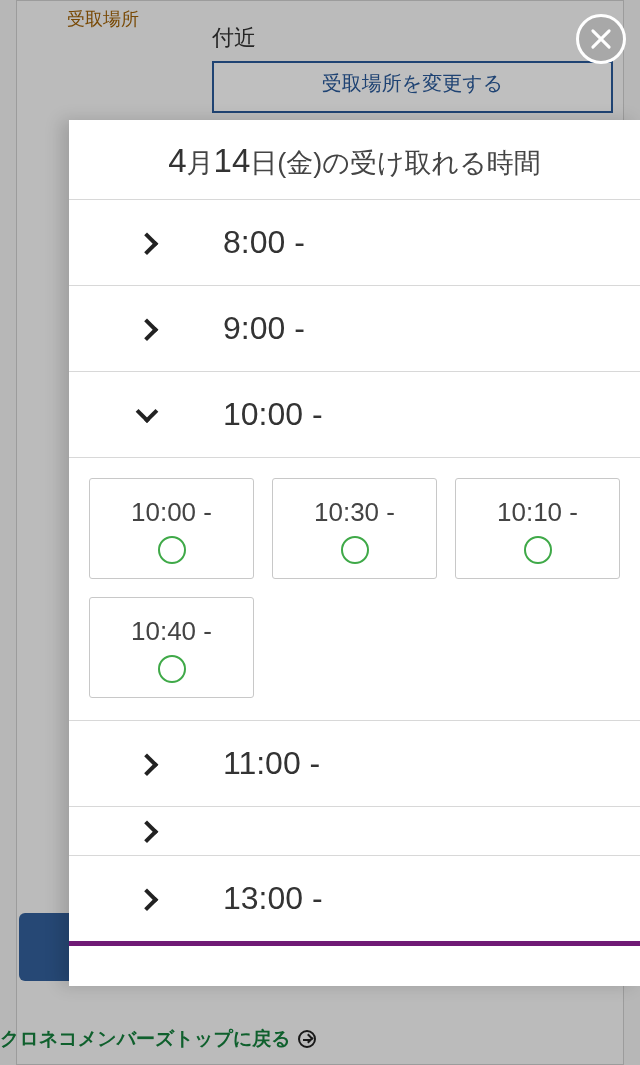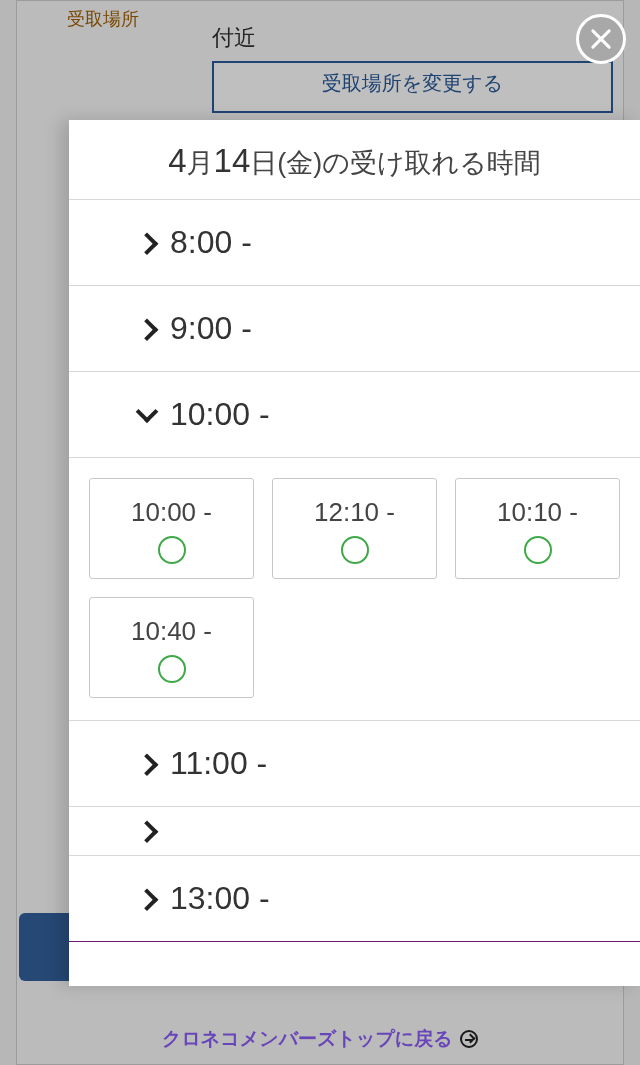--- a/index.html
+++ b/index.html
@@ -52,24 +52,23 @@
       left: 2px; right: 2px;
       top: 912px;
       height: 68px;
       background: #33619c;
       border-radius: 6px;
     }
     .bg-footer-link {
       position: absolute;
       left: 0; right: 0;
       top: 1026px;
-      text-align: center;
       font-weight: bold;
       font-size: 19px;
-      color: #8b5cf6;
+      color: #15803d;
     }
     .bg-footer-arrow {
       display: inline-block;
       width: 18px; height: 18px;
       border: 2px solid #222;
       border-radius: 50%;
       vertical-align: -3px;
       margin-left: 2px;
       position: relative;
     }
@@ -133,25 +132,25 @@
     .modal-title {
       text-align: center;
       font-size: 27px;
       color: #444;
       padding: 22px 0 18px;
       font-weight: 400;
     }
     .modal-title .big { font-size: 33px; color: #333; }
     .hour-row {
       border-top: 1px solid #d8d8d8;
-      padding: 24px 0 24px 47px;
+      padding: 24px 0 24px 100px;
       position: relative;
       cursor: pointer;
     }
-    .hour-row:last-child { border-bottom: 1px solid #701a75; }
+    .hour-row:last-child { border-bottom: 5px solid #701a75; }
     .chevron {
       position: absolute;
       left: 70px;
       top: 50%;
       transform: translateY(-52%);
       width: 14px; height: 14px;
     }
     .chevron::before {
       content: "";
       display: block;
@@ -226,21 +225,21 @@
       <div class="hour-row"><span class="chevron"></span><span class="hour-label">8:00 -</span></div>
       <div class="hour-row"><span class="chevron"></span><span class="hour-label">9:00 -</span></div>
       <div class="hour-row"><span class="chevron down"></span><span class="hour-label">10:00 -</span></div>
       <div class="slots-wrap">
         <div class="slots">
           <div class="slot">
             <div class="slot-time">10:00 -</div>
             <div class="slot-circle"></div>
           </div>
           <div class="slot">
-            <div class="slot-time">12:10 -</div>
+            <div class="slot-time">10:30 -</div>
             <div class="slot-circle"></div>
           </div>
           <div class="slot">
             <div class="slot-time">10:10 -</div>
             <div class="slot-circle"></div>
           </div>
           <div class="slot">
             <div class="slot-time">10:40 -</div>
             <div class="slot-circle"></div>
           </div>

